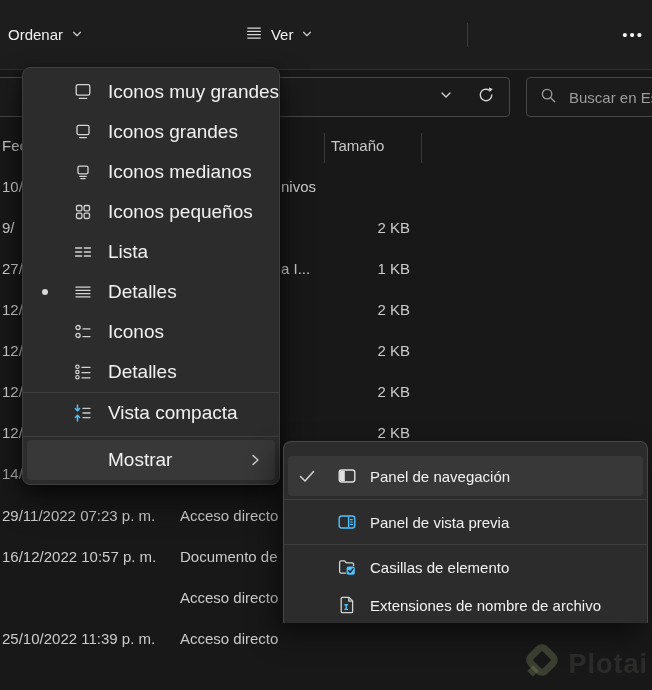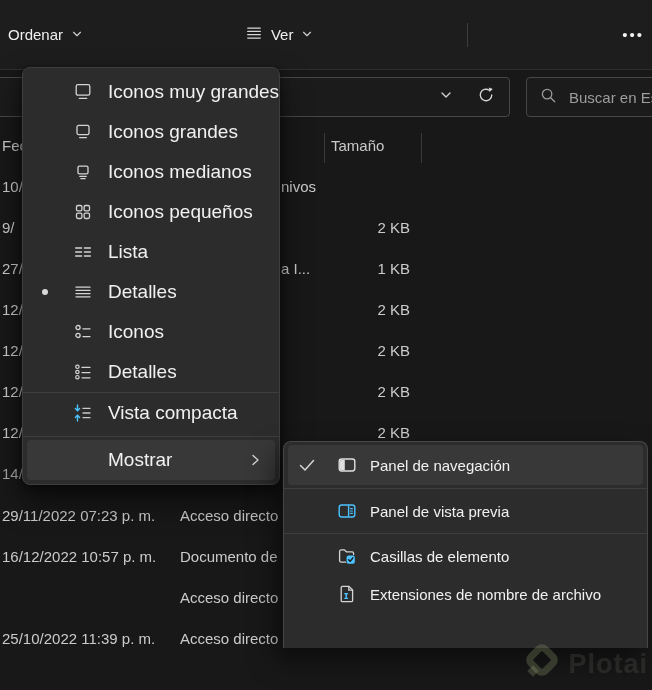--- a/index.html
+++ b/index.html
@@ -56,23 +56,23 @@
   .mi-bullet { position:absolute; left:19px; width:6px; height:6px; border-radius:50%; background:#d8d8d8; }
   .mi-icon { position:absolute; left:50px; width:20px; height:20px; display:flex; align-items:center; justify-content:center; }
   .mi-label { margin-left:85px; white-space:nowrap; }
   .menu-item.divtop { border-top:1px solid #3e3e3e; }
   .menu-sep { height:1px; background:#3e3e3e; margin:3px 0; }
   .menu-item.highlight { background:#383838; border-radius:4px; margin:0 4px; }
   .menu-item.highlight .mi-label { margin-left:81px; }
   .mi-chevron { position:absolute; right:12px; display:flex; }
   
   .submenu {
-    position:absolute; left:283px; top:441px; width:365px; height:207px; z-index:20;
+    position:absolute; left:283px; top:441px; width:365px; height:182px; z-index:20;
     background:#2c2c2c; border:1px solid #464646; border-bottom:none;
-    border-radius:8px 8px 0 0; padding-top:3px; box-sizing:border-box;
+    border-radius:8px 8px 0 0; padding-top:14px; box-sizing:border-box;
     box-shadow:-8px 12px 26px rgba(0,0,0,0.5);
   }
   .sub-item { position:relative; height:38px; display:flex; align-items:center; font-size:15px; color:#f1f1f1; }
   .sub-item.h40 { height:40px; }
   .si-check { position:absolute; left:13px; width:20px; height:20px; display:flex; }
   .si-icon { position:absolute; left:53px; width:20px; height:20px; display:flex; }
   .si-label { margin-left:86px; white-space:nowrap; }
   .sub-sep { height:1px; background:#3e3e3e; margin:3px 0; }
   .sub-item.highlight { background:#383838; border-radius:4px; margin:0 4px; }
   .sub-item.highlight .si-check { left:9px; }

